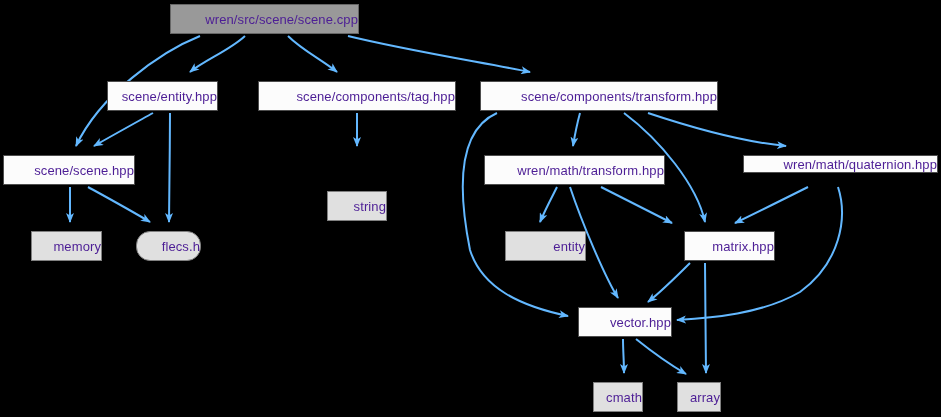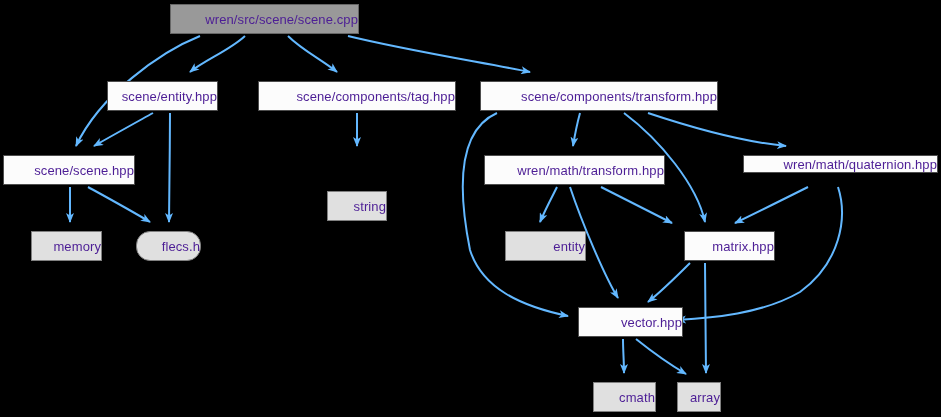--- a/index.html
+++ b/index.html
@@ -123,24 +123,24 @@
       </div>
       <div class="node-box fill-gray" style="left: 136px; top: 231px; width: 65px; height: 30px; border-radius: 14px;">
         <span class="node-label">flecs.h</span>
       </div>
       <div class="node-box fill-gray" style="left: 505px; top: 231px; width: 81px; height: 30px;">
         <span class="node-label">entity</span>
       </div>
       <div class="node-box fill-white" style="left: 660px; top: 231px; width: 91px; height: 30px; margin-left: 24px;">
         <span class="node-label">matrix.hpp</span>
       </div>
-      <div class="node-box fill-white" style="left: 578px; top: 307px; width: 105px; height: 30px;">
+      <div class="node-box fill-white" style="left: 578px; top: 307px; width: 94px; height: 30px;">
         <span class="node-label">vector.hpp</span>
       </div>
-      <div class="node-box fill-gray" style="left: 593px; top: 382px; width: 63px; height: 30px;">
+      <div class="node-box fill-gray" style="left: 593px; top: 382px; width: 50px; height: 30px;">
         <span class="node-label">cmath</span>
       </div>
       <div class="node-box fill-gray" style="left: 677px; top: 382px; width: 44px; height: 30px;">
         <span class="node-label">array</span>
       </div>
     </div>
 
 </div>
 
 </body></html>

